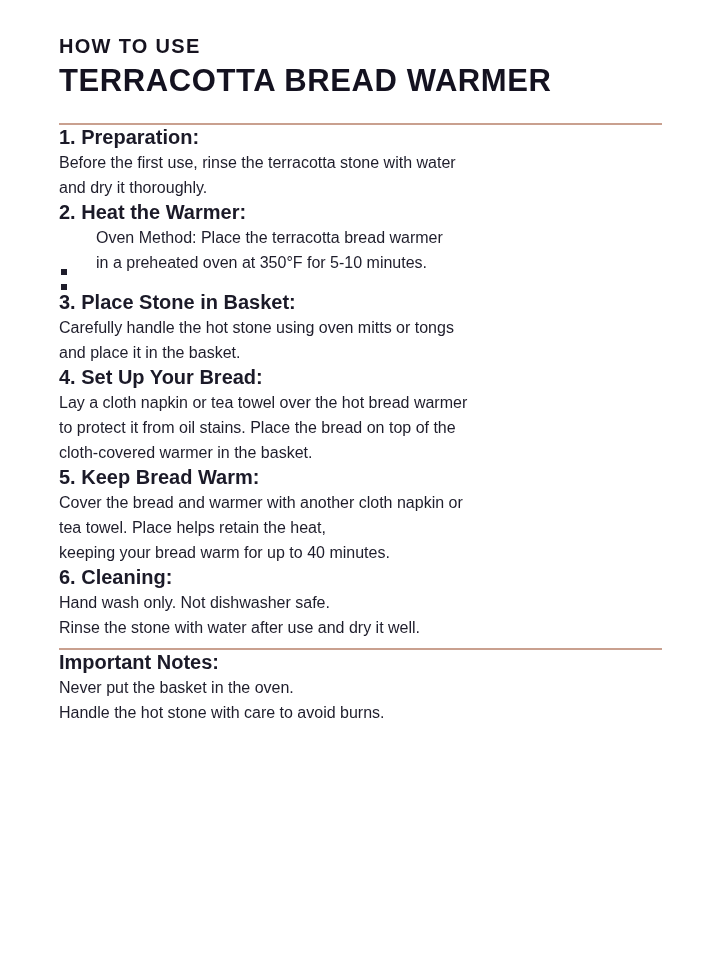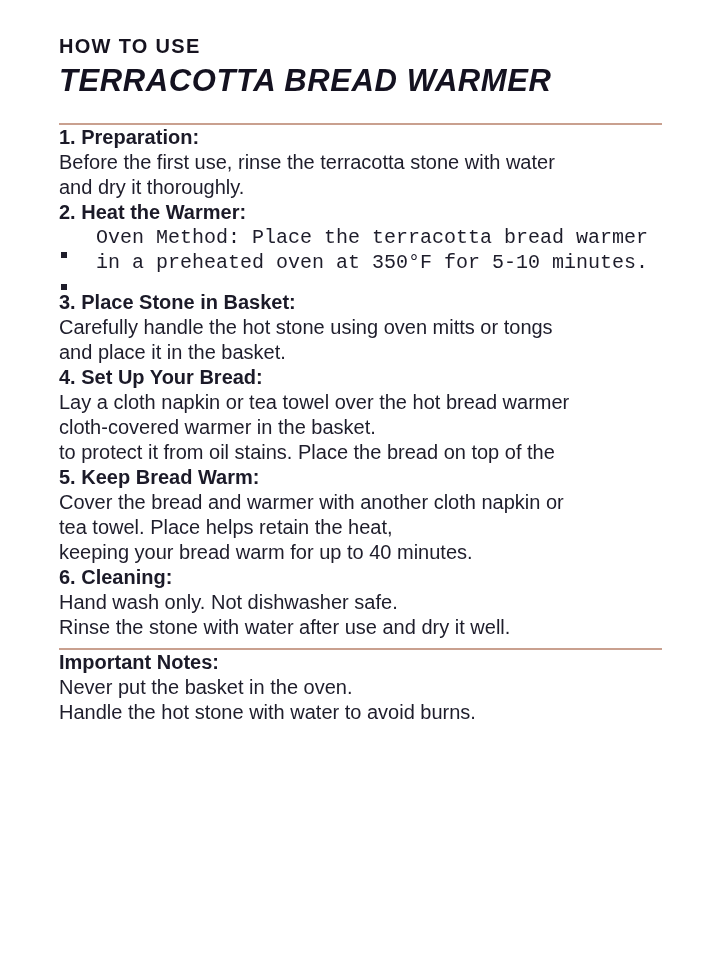--- a/index.html
+++ b/index.html
@@ -28,21 +28,20 @@
     letter-spacing: 1.3px;
     color: #16131f;
   }
   .title {
     margin: 8px 0 0 0;
     font-size: 31px;
     line-height: 33px;
     font-weight: 800;
     letter-spacing: 0.6px;
     color: #141220;
-    font-style: italic;
   }
   .divider {
     border: none;
     height: 2px;
     background: #c9a08f;
     margin: 26px 0 0 0;
   }
   .divider.notes-divider {
     margin-top: 8px;
   }
@@ -53,34 +52,33 @@
   h2 {
     margin: 0;
     font-size: 20px;
     line-height: 25px;
     font-weight: 700;
     color: #1b1a28;
   }
   .body-lines { margin: 0; }
   .ln {
     display: block;
-    font-size: 20px;
+    font-size: 16px;
     line-height: 25px;
     font-weight: 400;
     color: #1e1d2b;
   }
   ul.bullets {
     margin: 0;
     padding: 0;
     list-style: none;
   }
   li.bullet-item {
     display: flex;
-    align-items: center;
-    font-family: Liberation Mono, monospace;
+    align-items: flex-end;
   }
   .bullet-square {
     flex: 0 0 auto;
     width: 6px;
     height: 6px;
     margin: 9px 0 0 2px;
     background: #1e1d2b;
   }
   .bullet-text {
     margin-left: 29px;
@@ -125,22 +123,22 @@
     <div class="body-lines">
       <span class="ln">Carefully handle the hot stone using oven mitts or tongs</span>
       <span class="ln">and place it in the basket.</span>
     </div>
   </section>
 
   <section>
     <h2>4. Set Up Your Bread:</h2>
     <div class="body-lines">
       <span class="ln">Lay a cloth napkin or tea towel over the hot bread warmer</span>
+      <span class="ln">to protect it from oil stains. Place the bread on top of the</span>
       <span class="ln">cloth-covered warmer in the basket.</span>
-      <span class="ln">to protect it from oil stains. Place the bread on top of the</span>
     </div>
   </section>
 
   <section>
     <h2>5. Keep Bread Warm:</h2>
     <div class="body-lines">
       <span class="ln">Cover the bread and warmer with another cloth napkin or</span>
       <span class="ln">tea towel. Place helps retain the heat,</span>
       <span class="ln">keeping your bread warm for up to 40 minutes.</span>
     </div>
@@ -153,17 +151,17 @@
       <span class="ln">Rinse the stone with water after use and dry it well.</span>
     </div>
   </section>
 
   <hr class="divider notes-divider">
 
   <section class="notes-section">
     <h2>Important Notes:</h2>
     <div class="body-lines">
       <span class="ln">Never put the basket in the oven.</span>
-      <span class="ln">Handle the hot stone with water to avoid burns.</span>
+      <span class="ln">Handle the hot stone with care to avoid burns.</span>
     </div>
   </section>
 
 </div>
 
 </body></html>

